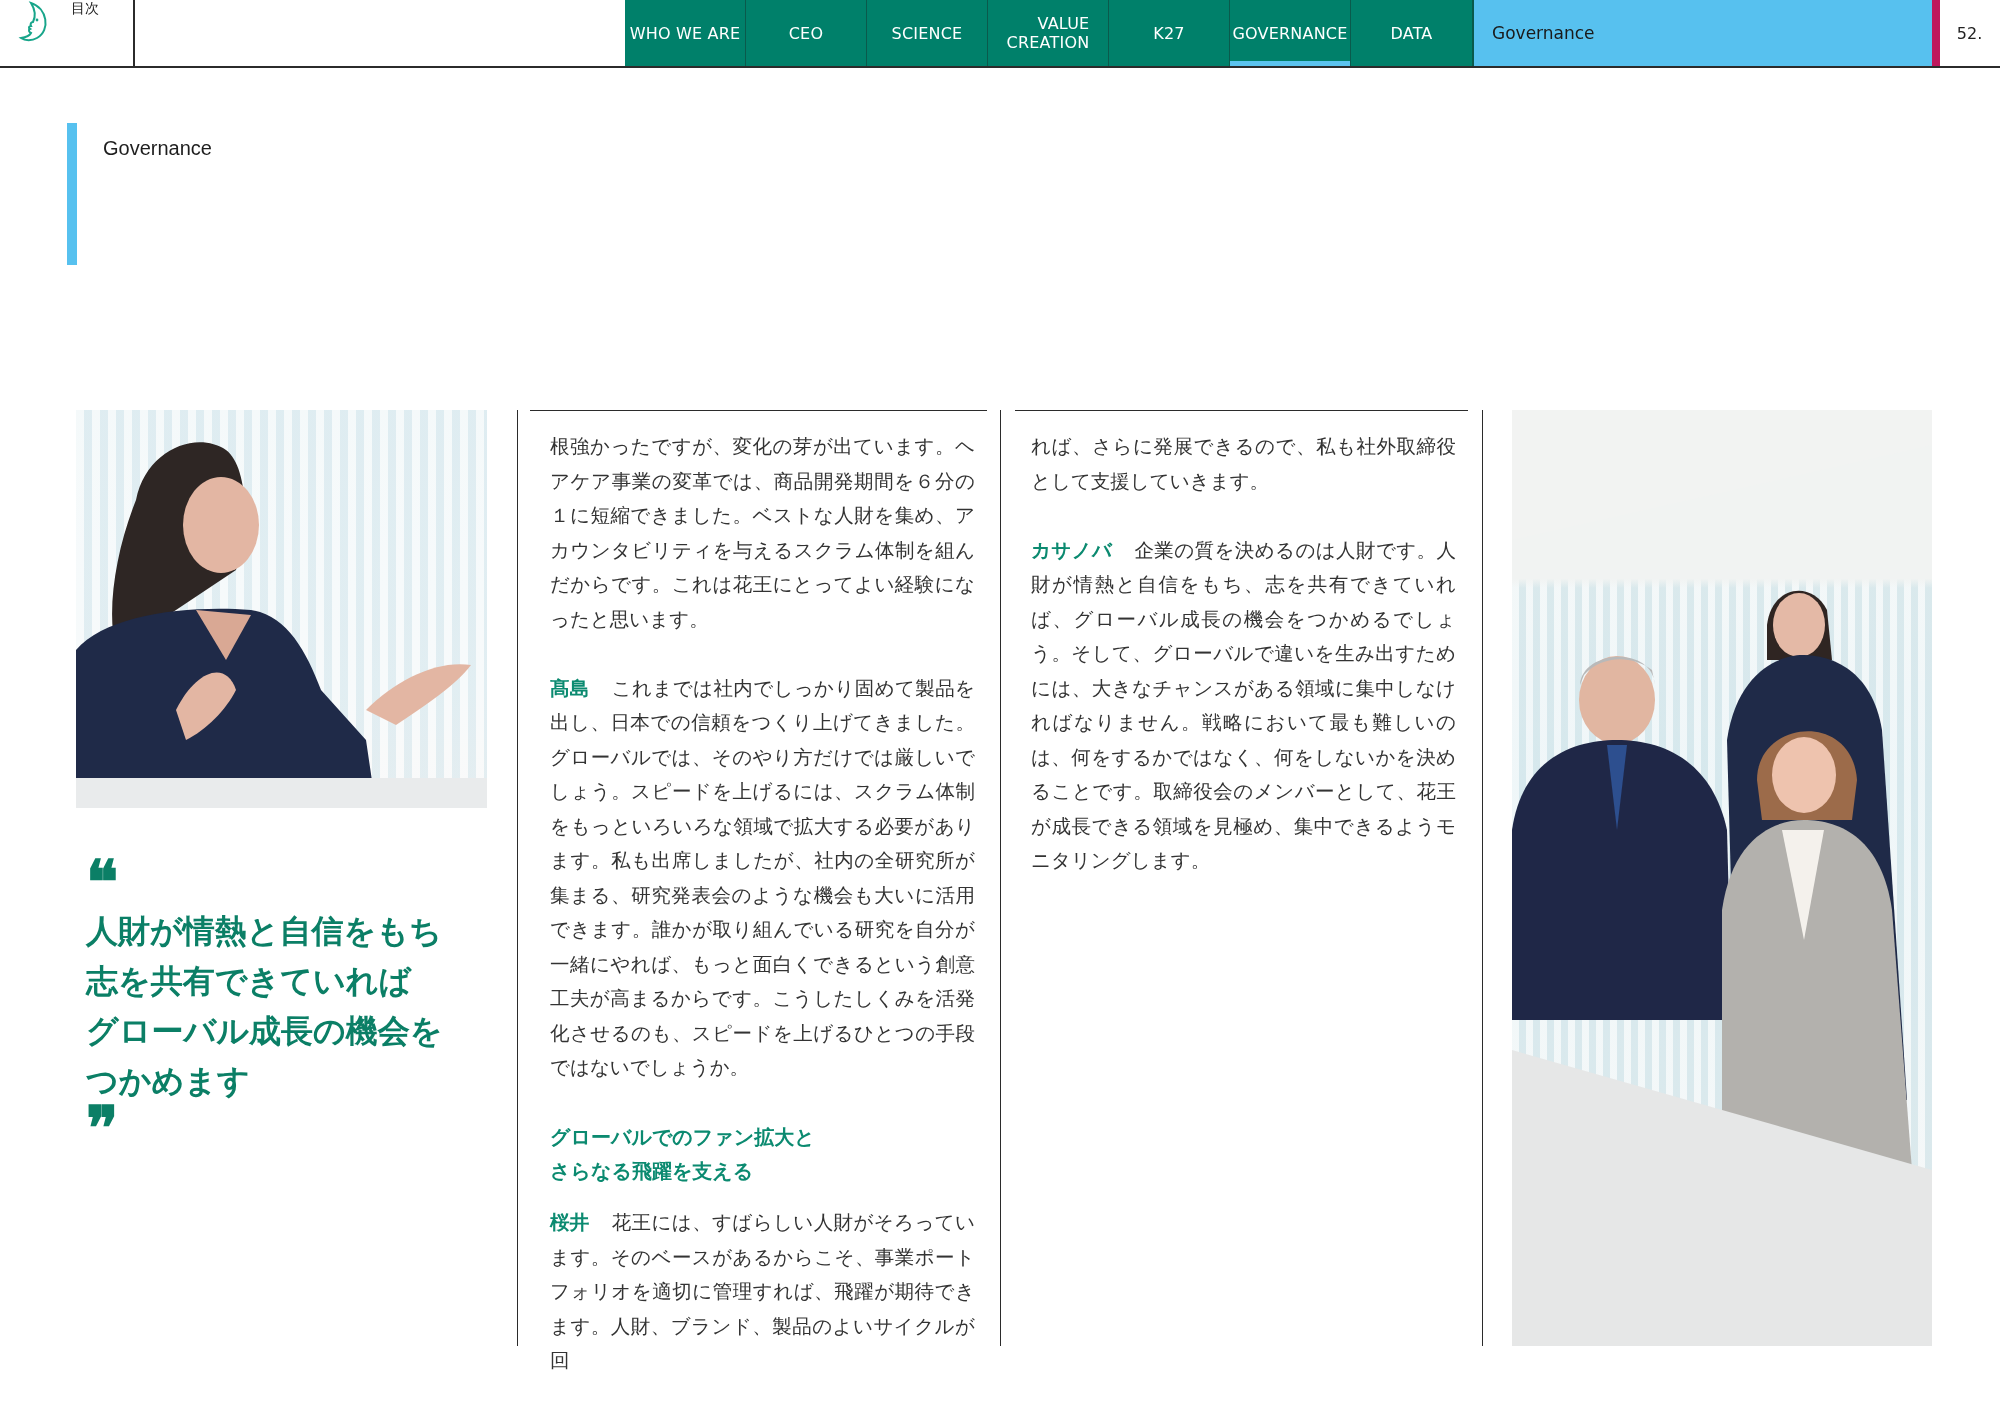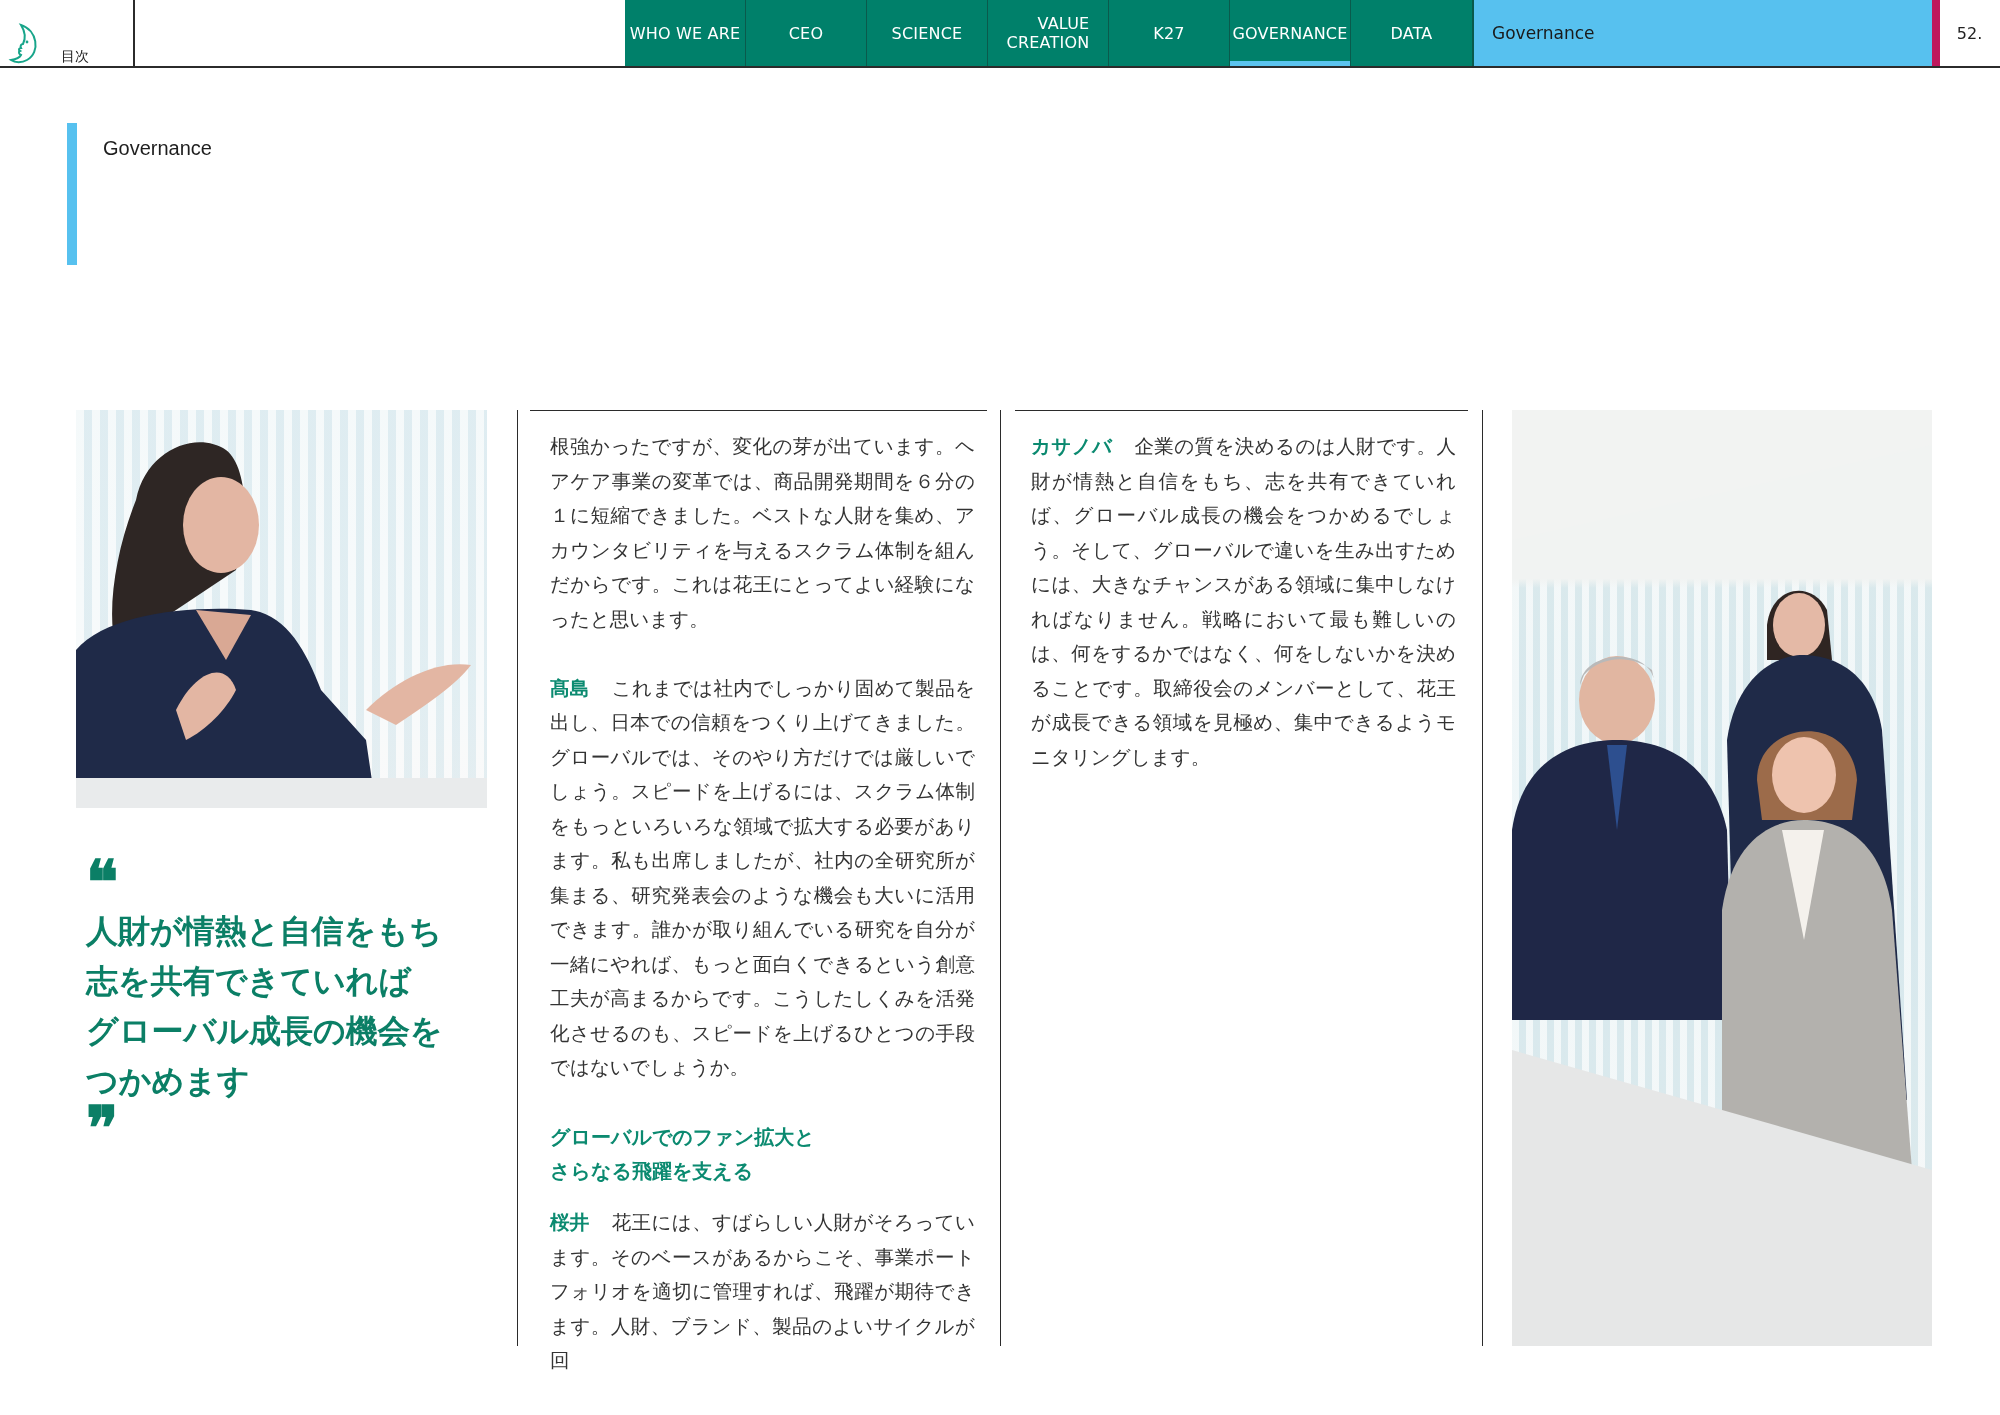--- a/index.html
+++ b/index.html
@@ -1,21 +1,21 @@
 <!DOCTYPE html>
 <html><head>
 <meta charset="utf-8">
 <style>
   * { box-sizing: border-box; margin: 0; padding: 0; }
   html, body { width: 2000px; height: 1415px; background: #ffffff; overflow: hidden; }
   body { font-family: "DejaVu Sans", "Liberation Sans", sans-serif; color: #333; position: relative; }
 
   
   .topbar { position: absolute; left: 0; top: 0; width: 2000px; height: 68px; border-bottom: 2px solid #2b2b2b; display: flex; }
-  .logo-area { width: 135px; height: 66px; border-right: 2px solid #2b2b2b; display: flex; align-items: flex-end; padding-left: 7px; gap: 14px; cursor: pointer; }
+  .logo-area { width: 135px; height: 66px; border-right: 2px solid #2b2b2b; display: flex; align-items: flex-start; padding-left: 17px; gap: 14px; cursor: pointer; }
   .logo-area .moon { width: 40px; height: 44px; }
   .logo-area .toc-label { font-size: 14px; color: #222; }
   .blank-area { width: 490px; height: 66px; }
   .nav { display: flex; height: 66px; background: #00806a; }
   .nav-tab { width: 121px; height: 66px; color: #ffffff; font-size: 16px; letter-spacing: 0.2px; display: flex; align-items: center; justify-content: center; text-align: right; line-height: 19px; border-right: 1px solid #0a5a4c; position: relative; cursor: pointer; white-space: pre-line; }
   .nav-tab:last-child { border-right: none; }
   .nav-tab.active::after { content: ""; position: absolute; left: 0; right: 0; bottom: 0; height: 5px; background: #5bc3ee; }
   .section-label { width: 460px; height: 66px; background: #57c1ef; display: flex; align-items: center; padding-left: 18px; font-size: 17px; color: #1a1a1a; border-left: 2px solid #0a5a4c; }
   .page-num { width: 67px; height: 66px; border-left: 8px solid #be185d; display: flex; align-items: center; justify-content: center; font-size: 16px; color: #222; }
 
@@ -110,20 +110,21 @@
 
 <div class="col col-1">
   <p class="para"><span>根強かったですが、変化の芽が出ています。ヘアケア事業の変革では、商品開発期間を６分の１に短縮できました。ベストな人財を集め、アカウンタビリティを与えるスクラム体制を組んだからです。これは花王にとってよい経験になったと思います。</span></p>
   <p class="para"><span class="speaker">髙島</span><span>これまでは社内でしっかり固めて製品を出し、日本での信頼をつくり上げてきました。グローバルでは、そのやり方だけでは厳しいでしょう。スピードを上げるには、スクラム体制をもっといろいろな領域で拡大する必要があります。私も出席しましたが、社内の全研究所が集まる、研究発表会のような機会も大いに活用できます。誰かが取り組んでいる研究を自分が一緒にやれば、もっと面白くできるという創意工夫が高まるからです。こうしたしくみを活発化させるのも、スピードを上げるひとつの手段ではないでしょうか。</span></p>
   <div class="subhead">グローバルでのファン拡大と
 さらなる飛躍を支える</div>
   <p class="para"><span class="speaker">桜井</span><span>花王には、すばらしい人財がそろっています。そのベースがあるからこそ、事業ポートフォリオを適切に管理すれば、飛躍が期待できます。人財、ブランド、製品のよいサイクルが回</span></p>
 </div>
 
 <div class="col col-2">
+  <p class="para"><span>れば、さらに発展できるので、私も社外取締役として支援していきます。</span></p>
   <p class="para"><span class="speaker">カサノバ</span><span>企業の質を決めるのは人財です。人財が情熱と自信をもち、志を共有できていれば、グローバル成長の機会をつかめるでしょう。そして、グローバルで違いを生み出すためには、大きなチャンスがある領域に集中しなければなりません。戦略において最も難しいのは、何をするかではなく、何をしないかを決めることです。取締役会のメンバーとして、花王が成長できる領域を見極め、集中できるようモニタリングします。</span></p>
 </div>
 
 <div class="photo photo-right" aria-label="Group photo of three directors seated and standing by a white table">
   <svg width="420" height="936" viewBox="0 0 420 936">
     <path d="M0 130 L420 35 L420 0 L0 0 Z" fill="#f2f3f2"></path>
 
     <path d="M255 215 C260 175 300 170 315 200 L320 250 L255 250 Z" fill="#2f2522"></path>
     <ellipse cx="287" cy="215" rx="26" ry="32" fill="#e4b9a6"></ellipse>
     <path d="M215 330 C225 260 270 245 290 245 C320 245 360 260 370 320 L395 690 L225 690 Z" fill="#1f2a48"></path>

